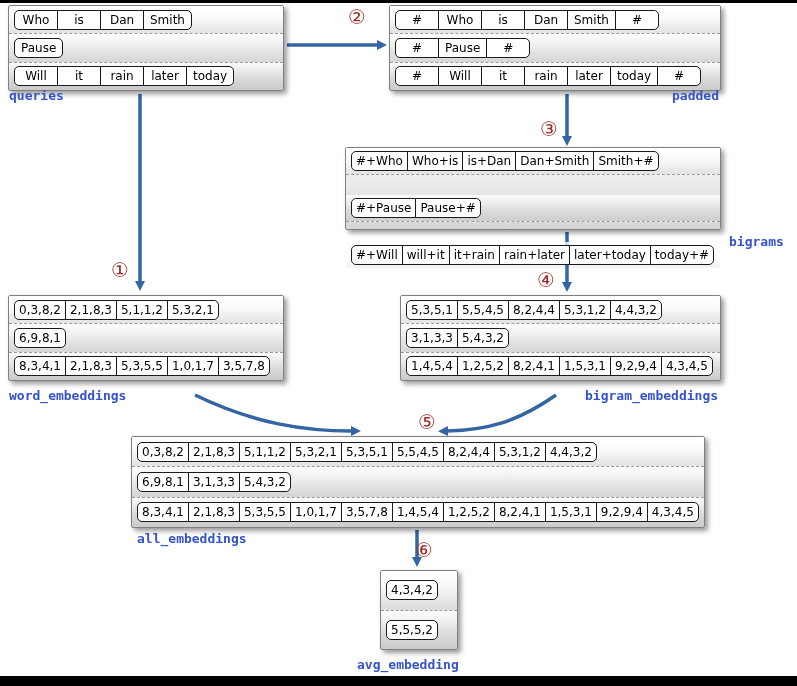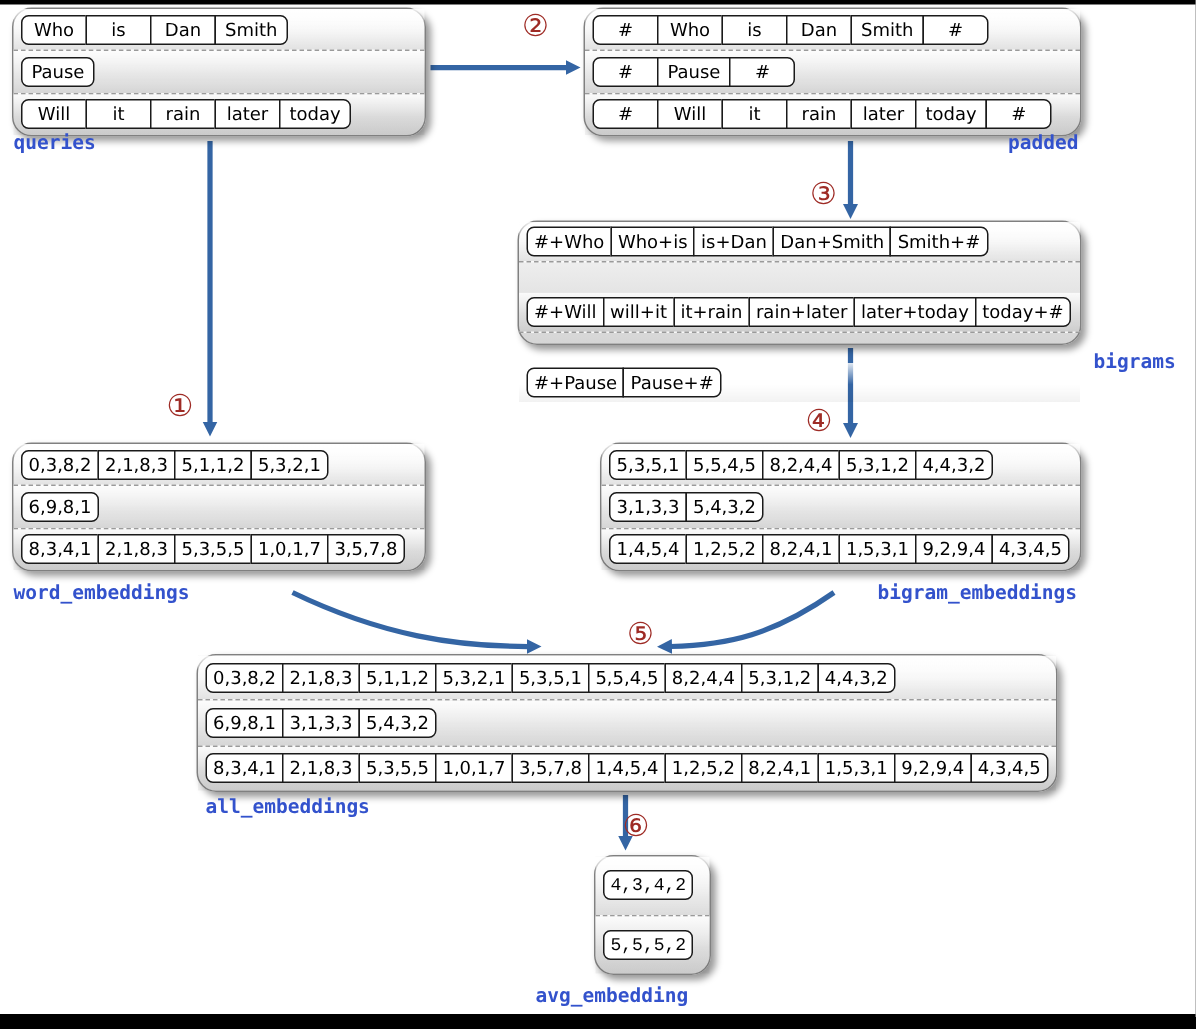--- a/index.html
+++ b/index.html
@@ -23,21 +23,21 @@
     position:absolute; left:0; top:0;
     width:797px; height:686px;
     z-index:5; pointer-events:none;
     color: var(--arrow-color, #3465a4);
   }
 
   .panel {
     position:absolute;
     background:linear-gradient(180deg,#ffffff 0%,#ededed 35%,#d5d5d5 100%);
     border:1px solid #808080;
-    border-radius:13px;
+    border-radius:2px;
     box-shadow:3px 3px 5px rgba(0,0,0,0.40);
     display:flex; flex-direction:column;
     z-index:10;
   }
   .prow {
     flex:1;
     display:flex; align-items:center;
     padding:3px 5px;
     border-bottom:1px dashed #9a9a9a;
     background:linear-gradient(180deg, rgba(255,255,255,0.85) 0%, rgba(255,255,255,0) 55%, rgba(0,0,0,0.05) 100%);
@@ -147,30 +147,30 @@
 
   <div class="panel bigr" style="left:345px; top:147px; width:376px; height:83px;gap:20px;">
     <div class="prow">
         <span class="cell">#+Who</span>
         <span class="cell">Who+is</span>
         <span class="cell">is+Dan</span>
         <span class="cell">Dan+Smith</span>
         <span class="cell">Smith+#</span>
       </div>
     <div class="prow">
+        <span class="cell">#+Pause</span>
+        <span class="cell">Pause+#</span>
+      </div>
+    <div class="prow">
         <span class="cell">#+Will</span>
         <span class="cell">will+it</span>
         <span class="cell">it+rain</span>
         <span class="cell">rain+later</span>
         <span class="cell">later+today</span>
         <span class="cell">today+#</span>
-      </div>
-    <div class="prow">
-        <span class="cell">#+Pause</span>
-        <span class="cell">Pause+#</span>
       </div>
   </div>
   <div class="plabel" style="left:729px; top:234px;">bigrams</div>
 
   <div class="panel embeds" style="left:8px; top:295px; width:276px; height:86px;">
     <div class="prow">
         <span class="cell">0,3,8,2</span>
         <span class="cell">2,1,8,3</span>
         <span class="cell">5,1,1,2</span>
         <span class="cell">5,3,2,1</span>
@@ -237,21 +237,21 @@
         <span class="cell">1,4,5,4</span>
         <span class="cell">1,2,5,2</span>
         <span class="cell">8,2,4,1</span>
         <span class="cell">1,5,3,1</span>
         <span class="cell">9,2,9,4</span>
         <span class="cell">4,3,4,5</span>
       </div>
   </div>
   <div class="plabel" style="left:137px; top:531px;text-align:right;">all_embeddings</div>
 
-  <div class="panel embeds" style="left:396px; top:570px; width:78px; height:80px;font-family:Liberation Mono, monospace;">
+  <div class="panel embeds" style="left:380px; top:570px; width:78px; height:80px;">
     <div class="prow">
         <span class="cell">4,3,4,2</span>
       </div>
     <div class="prow">
         <span class="cell">5,5,5,2</span>
       </div>
   </div>
   <div class="plabel" style="left:357px; top:657px;">avg_embedding</div>
 
   <span class="mk" style="left:120px; top:270px;">①</span>

